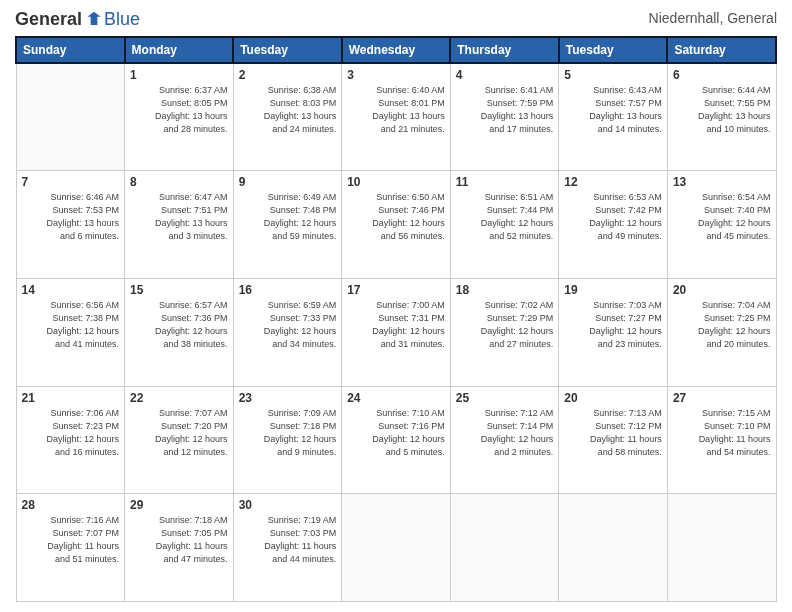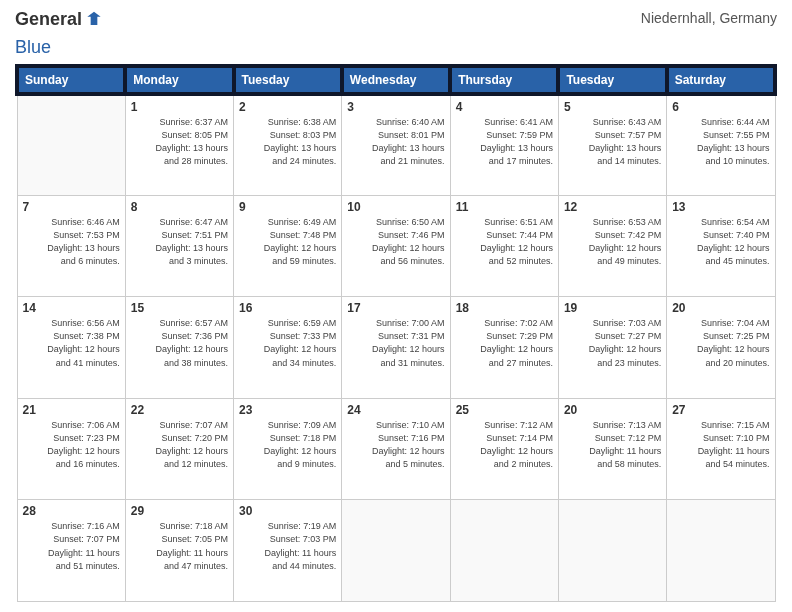--- a/index.html
+++ b/index.html
@@ -22,23 +22,22 @@
       justify-content: space-between;
       align-items: flex-start;
       margin-bottom: 6px;
     }
     .logo {
       display: flex;
       align-items: center;
     }
     .logo-text {
       display: flex;
-      flex-direction: column;
+      flex-direction: row;
       line-height: 1.1;
-      gap: 8px;
     }
     .logo-general {
       font-size: 18px;
       font-weight: bold;
       color: #333;
     }
     .logo-blue {
       font-size: 18px;
       font-weight: normal;
       color: #2962a8;
@@ -67,21 +66,21 @@
       border-collapse: collapse;
       width: 100%;
       table-layout: fixed;
     }
     .calendar th {
       background-color: #2962a8;
       color: #fff;
       text-align: left;
       padding: 5px 6px;
       font-size: 12px;
-      border: 4px solid #0f172a;
+      border: 2px solid #0f172a;
     }
     .calendar td {
       border: 1px solid #ccc;
       vertical-align: top;
       padding: 4px 5px;
       font-size: 9.5px;
       color: #333;
       height: 88px;
     }
     .day-number {
@@ -114,21 +113,21 @@
         <div style="display:flex;align-items:center;">
           <span class="logo-general">General</span>
           <svg class="logo-icon" viewBox="0 0 24 24">
             <path d="M12 2 L20 8 L16 8 L16 18 L8 18 L8 8 L4 8 Z" fill="#2962a8"></path>
           </svg>
         </div>
         <span class="logo-blue">Blue</span>
       </div>
     </div>
     <div class="title-block">
-      <div class="location">Niedernhall, Germany</div>
+      <div class="location">Niedernhall, General</div>
     </div>
   </div>
 
   <table class="calendar">
     <thead>
       <tr>
         <th>Sunday</th>
         <th>Monday</th>
         <th>Tuesday</th>
         <th>Wednesday</th>

